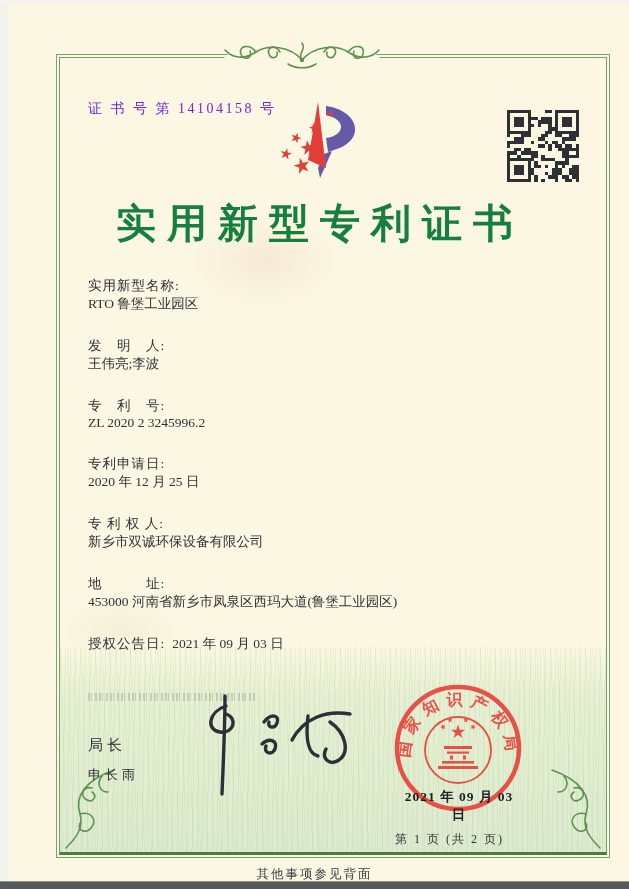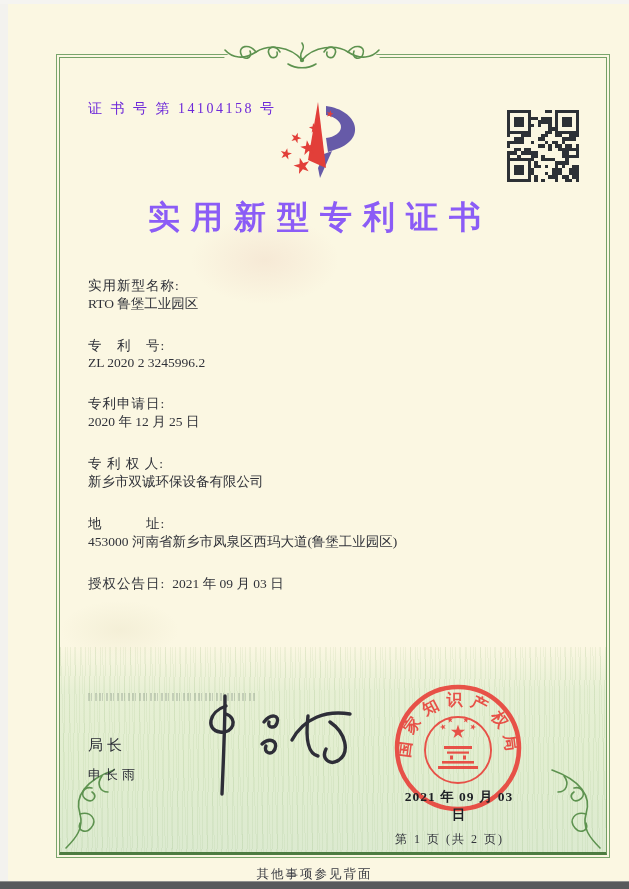--- a/index.html
+++ b/index.html
@@ -29,21 +29,21 @@
   .ornament-top { position:absolute; left:222px; top:38px; width:160px; height:42px; }
   .ornament-bl  { position:absolute; left:62px;  top:766px; width:56px; height:86px; }
   .ornament-br  { position:absolute; left:548px; top:766px; width:56px; height:86px; transform:scaleX(-1); }
 
   .cert-no { position:absolute; left:88px; top:100px; font-size:14px; letter-spacing:2.5px; color:#6d28d9; }
 
   .logo { position:absolute; left:268px; top:98px; width:108px; height:88px; }
   .qr   { position:absolute; left:507px; top:110px; width:72px; height:72px; }
 
   .title { position:absolute; left:0; top:196px; width:629px; text-align:center;
-           font-size:32px; font-weight:600; letter-spacing:11px; text-indent:11px; color:#8b5cf6; }
+           font-size:40px; font-weight:600; letter-spacing:11px; text-indent:11px; color:#15803d; }
 
   .fields { position:absolute; left:88px; top:277px; width:460px; }
   .frow { display:flex; align-items:flex-start; margin-bottom:24px; font-size:13.5px; color:#303239; white-space:nowrap;flex-direction:column; }
   .frow .lbl { letter-spacing:1px; margin-right:7px; }
   .frow.dbl .pair + .pair { margin-left:34px; }
   .pair { display:flex; }
   .pair .lbl { letter-spacing:1px; margin-right:7px; }
 
   .paras { position:absolute; left:88px; top:534px; width:453px; font-size:13px; line-height:20.5px;
            color:#33353c; text-align:justify; }
@@ -245,20 +245,24 @@
   </div>
 
   <div class="title">实用新型专利证书</div>
 
   <div class="fields">
     <div class="frow">
       <span class="lbl">实用新型名称:</span>
       <span class="val">RTO 鲁堡工业园区</span>
     </div>
     <div class="frow">
+      <span class="lbl">发　明　人:</span>
+      <span class="val">王伟亮;李波</span>
+    </div>
+    <div class="frow">
       <span class="lbl">专　利　号:</span>
       <span class="val">ZL 2020 2 3245996.2</span>
     </div>
     <div class="frow">
       <span class="lbl">专利申请日:</span>
       <span class="val">2020 年 12 月 25 日</span>
     </div>
     <div class="frow">
       <span class="lbl">专 利 权 人:</span>
       <span class="val">新乡市双诚环保设备有限公司</span>

